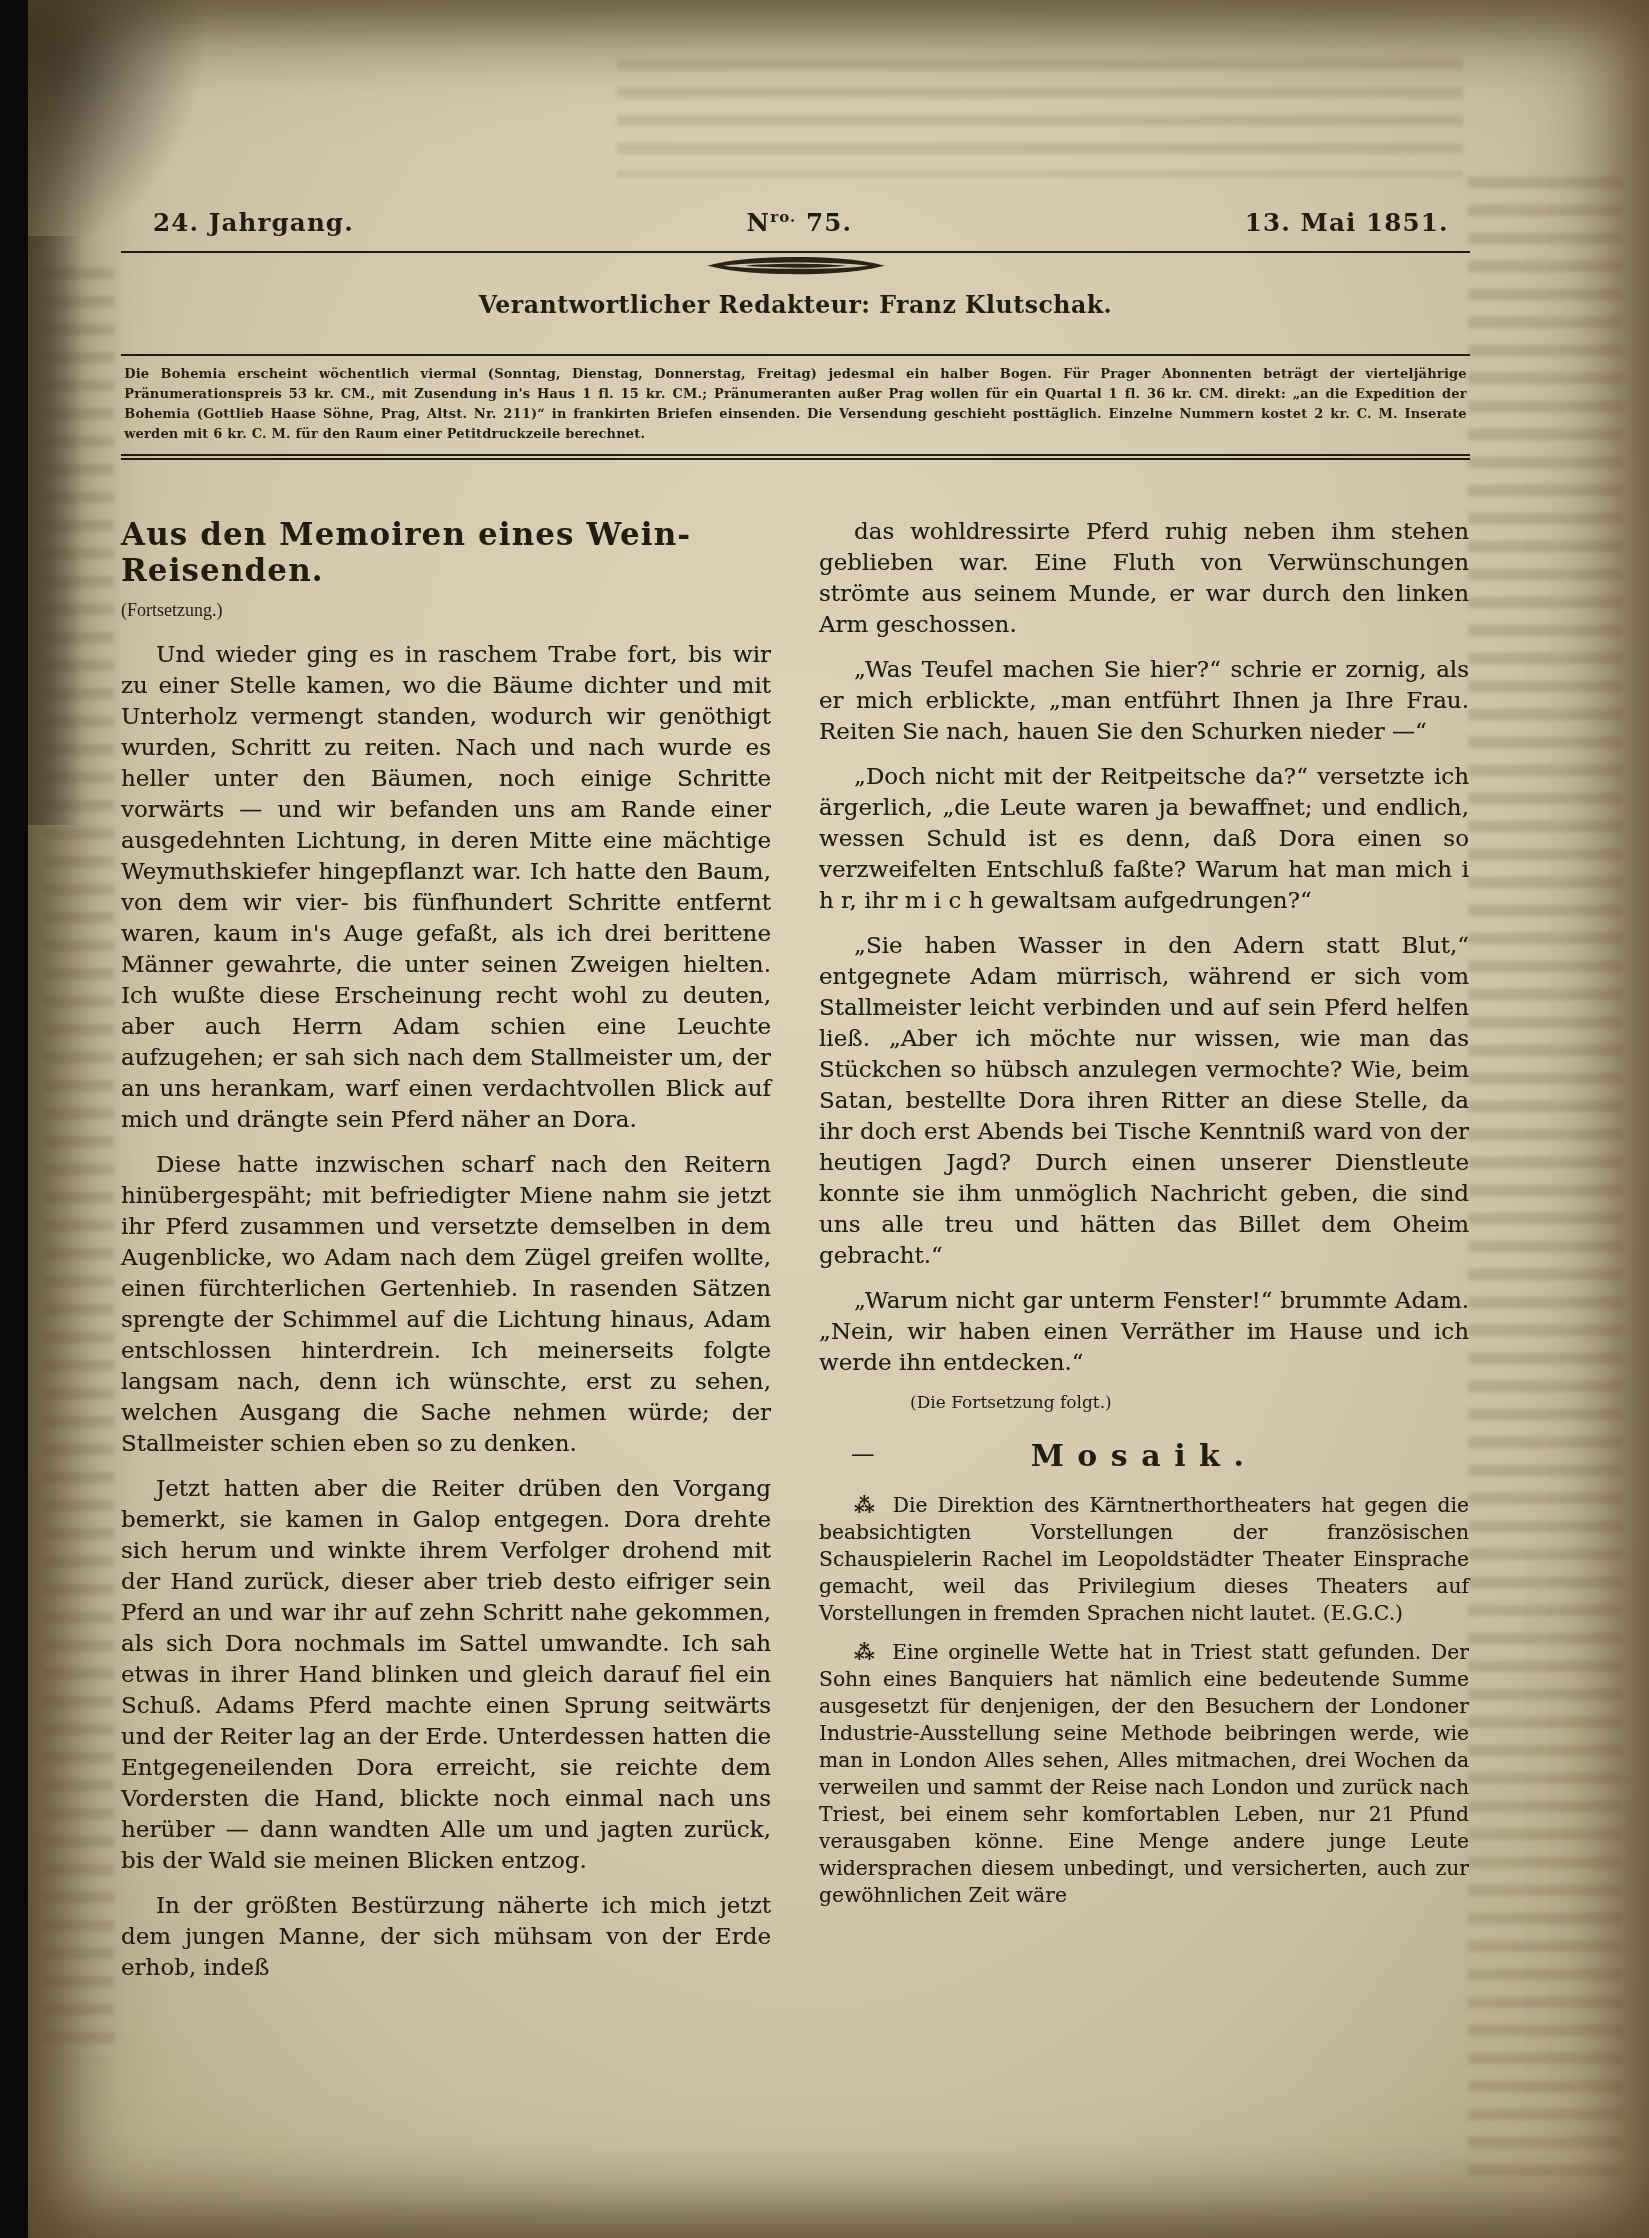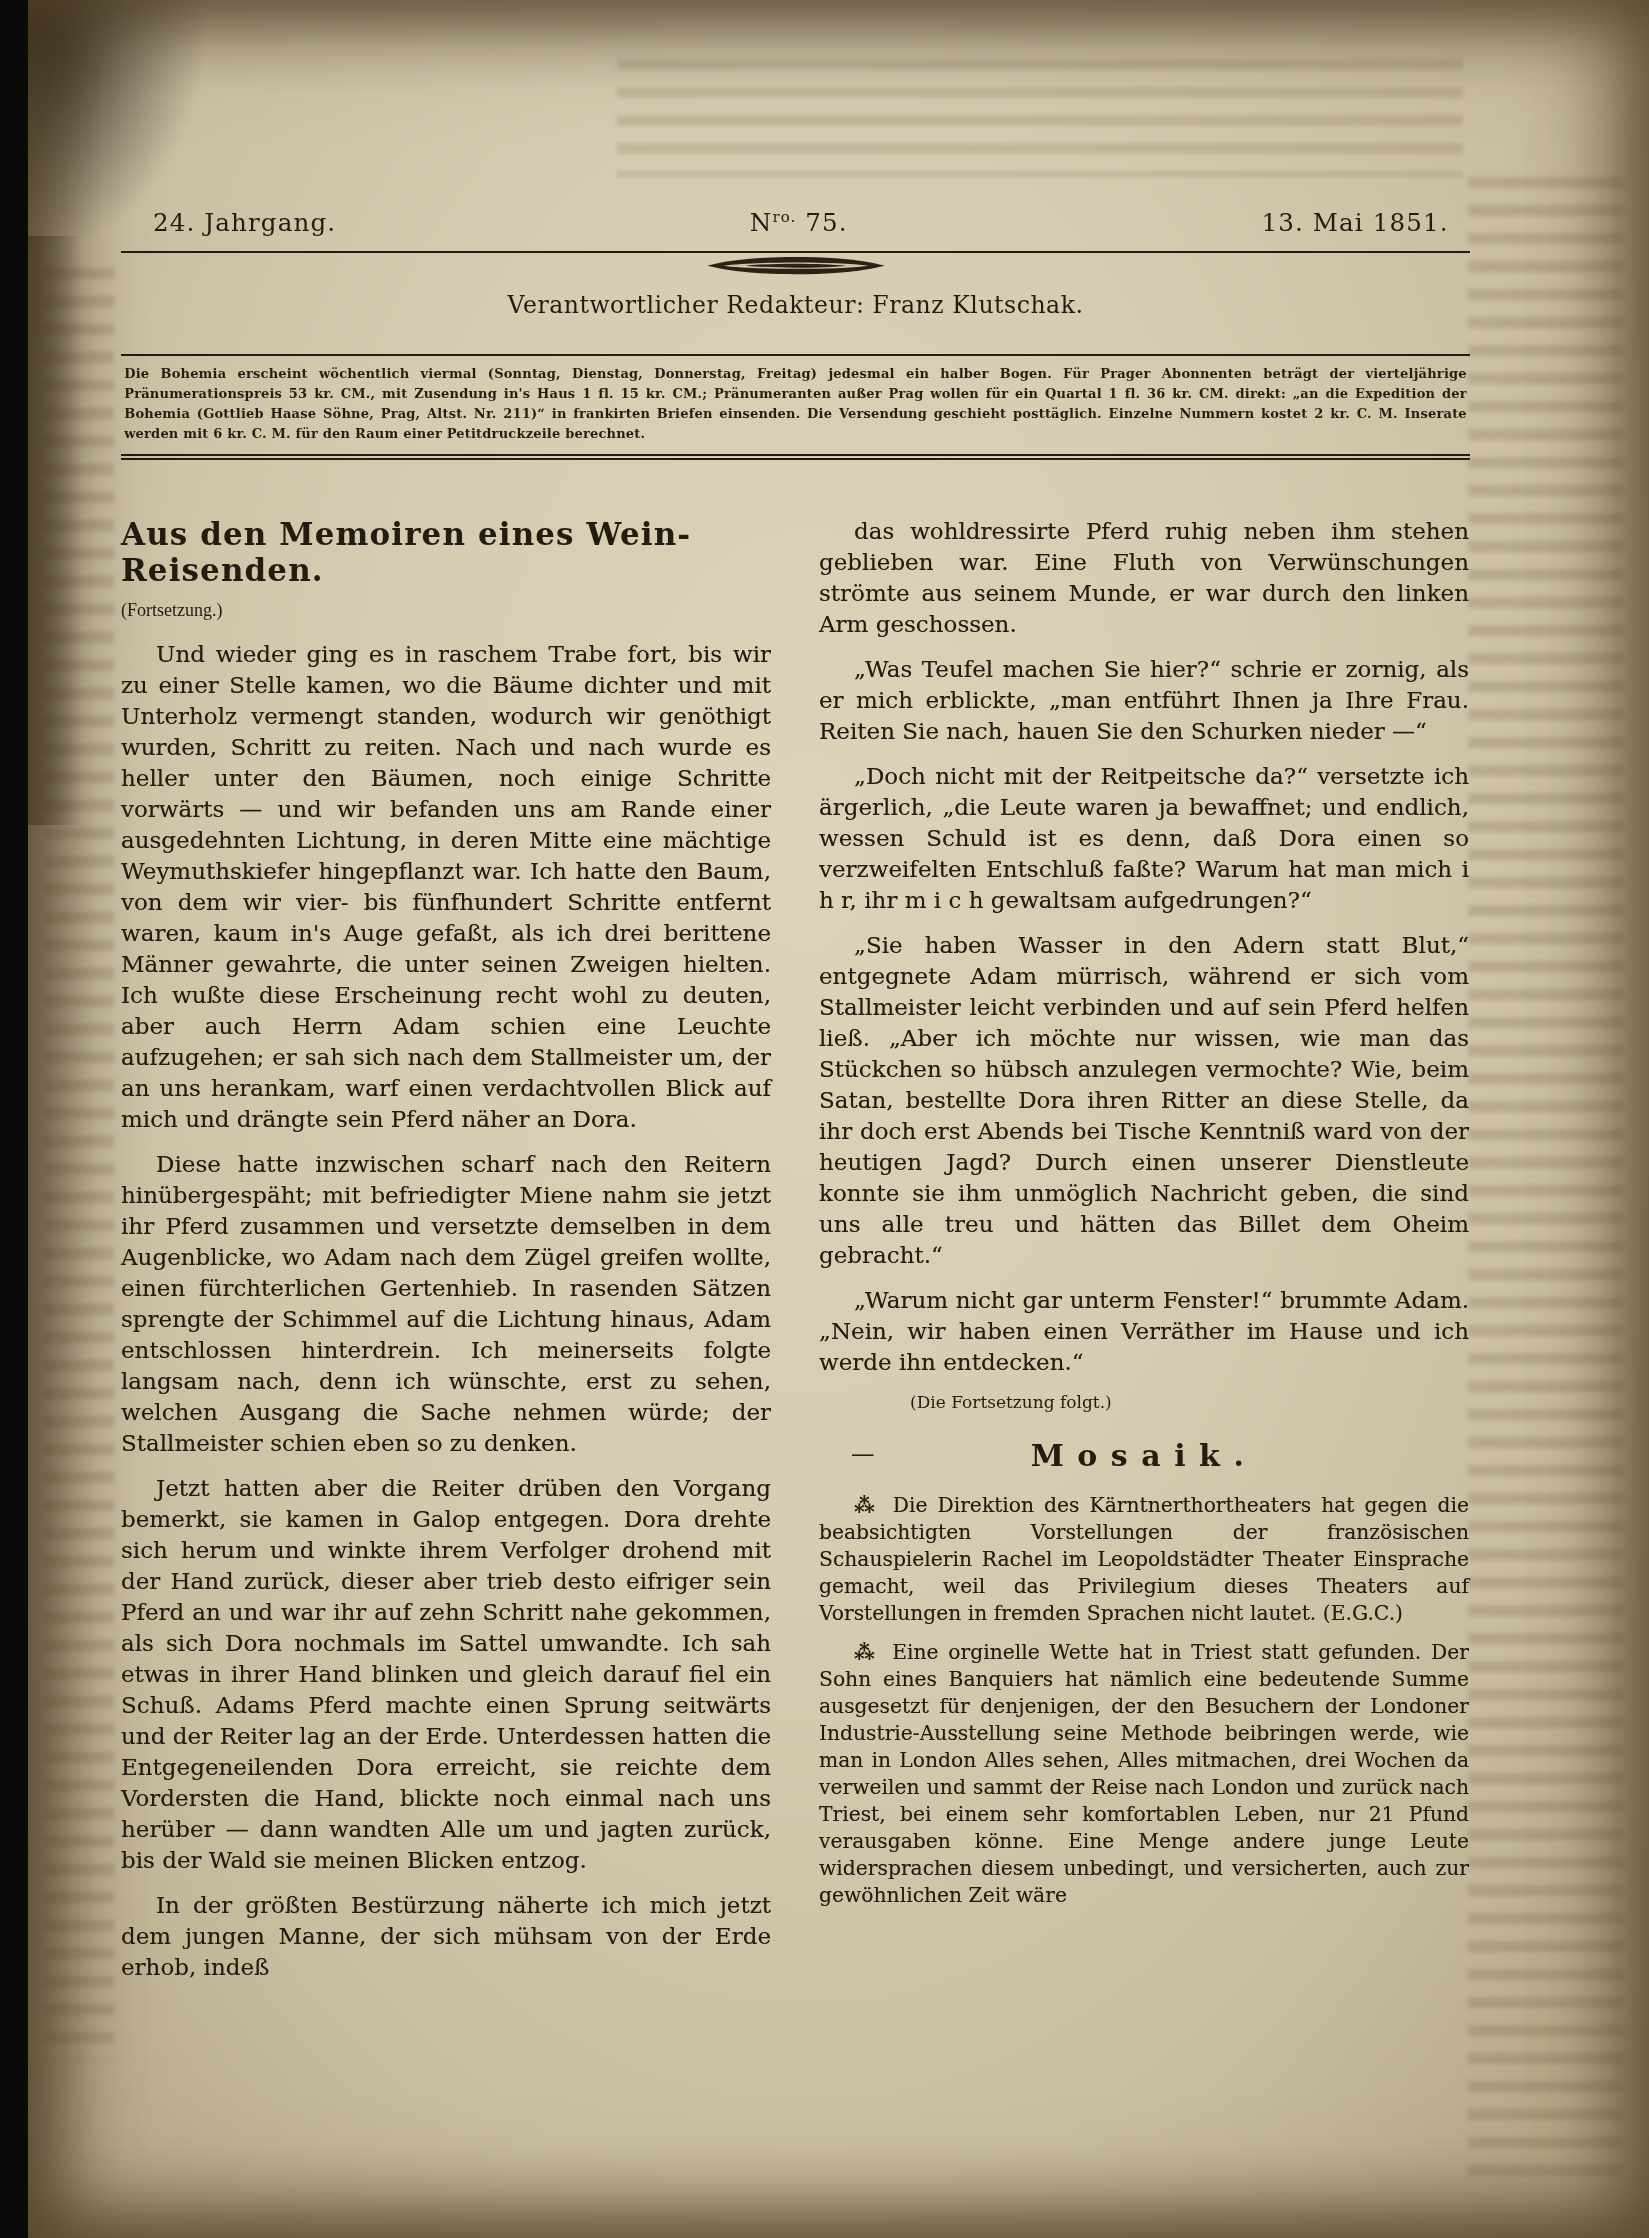--- a/index.html
+++ b/index.html
@@ -37,31 +37,31 @@
       rgba(104,86,58,0.22) 0px, rgba(104,86,58,0.22) 10.7px,
       rgba(104,86,58,0) 10.7px, rgba(104,86,58,0) 28px); }
   .bleed-left  { left: 16px;  top: 268px; width: 70px; height: 1793px; }
   .bleed-right { left: 1440px; top: 177px; width: 155px; height: 2013px; }
   .bleed-top   { left: 589px; top: 59px; width: 846px; height: 118px; opacity: .8; }
 
   .content { position: absolute; left: 93px; top: 208px; width: 1349px; color: #241c11; }
 
   
   .masthead { display: flex; align-items: baseline; justify-content: space-between;
-    font-size: 24.6px; font-weight: normal; letter-spacing: 1.1px; padding: 0 21.4px 0 32px; }
+    font-size: 24.6px; font-weight: bold; letter-spacing: 1.1px; padding: 0 21.4px 0 32px; }
   .masthead sup { font-size: 15px; }
   .masthead-rule { border-top: 2.1px solid #241c10; margin-top: 14px; }
 
   .title { font-size: 128px; font-style: italic; font-weight: bold; text-align: center;
     letter-spacing: 8.6px; line-height: 1.05; margin-top: 23.6px; color: #1b1309;
     text-shadow: 1.6px 1.6px 1.1px rgba(30,20,10,0.30); }
 
   .ornament { display: block; width: 182px; margin: 3.2px auto 0; }
 
-  .editor { text-align: center; font-size: 23.6px; font-weight: normal; margin-top: 15px; letter-spacing: 0.5px; }
+  .editor { text-align: center; font-size: 23.6px; font-weight: bold; margin-top: 15px; letter-spacing: 0.5px; }
 
   .imprint { margin-top: 35px; border-top: 2.1px solid #241c10; border-bottom: 6.4px double #241c10;
     padding: 8.6px 3.2px 9.6px; font-size: 13px; line-height: 20px; font-weight: bold;
     text-align: justify; letter-spacing: 0.2px; color: #261e12; }
 
   
   .columns { display: flex; gap: 48px; margin-top: 56px; }
   .col { width: 650px; }
 
   .article-title { font-size: 31px; font-weight: bold; text-align: left; letter-spacing: 1.1px; }

